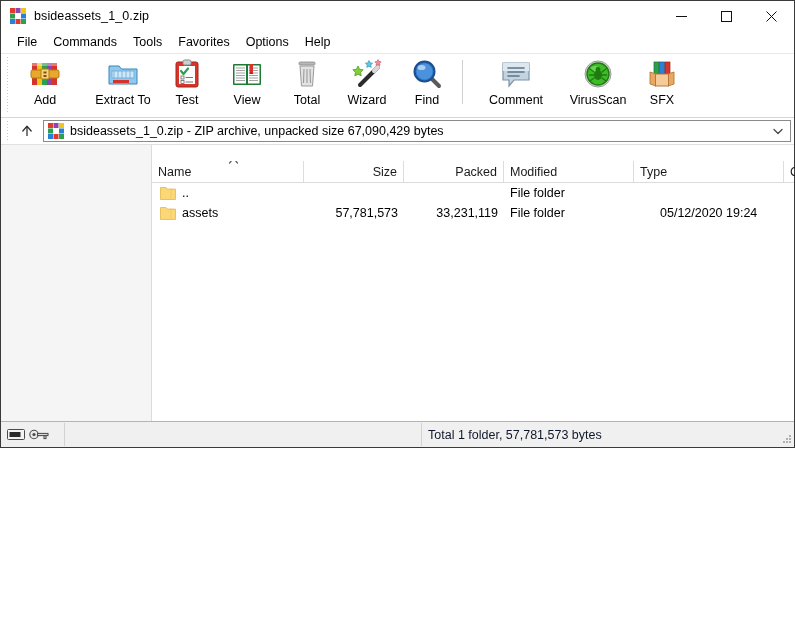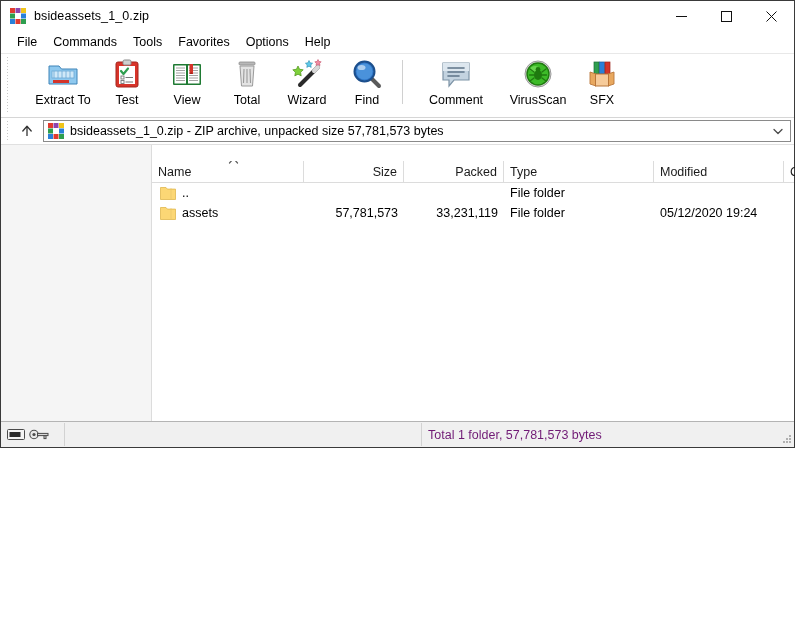--- a/index.html
+++ b/index.html
@@ -294,21 +294,21 @@
     align-items: center;
     padding-left: 6px;
     box-sizing: border-box;
     border-right: 1px solid #d2d2d2;
     gap: 4px;
   }
   .status-text {
     position: absolute;
     left: 427px;
     font-size: 12.5px;
-    color: #701a75;
+    color: #0f172a;
     white-space: nowrap;
   }
   .status-sep {
     position: absolute;
     left: 420px;
     top: 1px; bottom: 1px;
     width: 1px;
     background: #d2d2d2;
   }
   .resize-grip {
@@ -362,20 +362,35 @@
     <div class="menu-item">Commands</div>
     <div class="menu-item">Tools</div>
     <div class="menu-item">Favorites</div>
     <div class="menu-item">Options</div>
     <div class="menu-item">Help</div>
   </div>
 
   <div class="toolbar">
     <div class="grip"></div>
 
+    <div class="tbtn">
+      <svg class="ico" viewBox="0 0 32 32">
+        <rect x="3" y="5" width="5" height="22" fill="#d4342a"></rect>
+        <rect x="8" y="5" width="5" height="22" fill="#f0c419"></rect>
+        <rect x="13" y="5" width="5" height="22" fill="#2e9e4f"></rect>
+        <rect x="18" y="5" width="5" height="22" fill="#8e44ad"></rect>
+        <rect x="23" y="5" width="5" height="22" fill="#d4342a"></rect>
+        <rect x="3" y="5" width="25" height="3" fill="#ffffff" opacity="0.35"></rect>
+        <rect x="2" y="12" width="28" height="8" rx="1.5" fill="#e8a82e" stroke="#b57d12" stroke-width="1"></rect>
+        <rect x="12" y="11" width="8" height="10" rx="1" fill="#f7d27a" stroke="#b57d12" stroke-width="1"></rect>
+        <rect x="14.5" y="13.5" width="3" height="2" fill="#7a5408"></rect>
+        <rect x="14.5" y="17" width="3" height="2" fill="#7a5408"></rect>
+      </svg>
+      <div class="lbl">Add</div>
+    </div>
 
     <div class="tbtn wide">
       <svg class="ico" viewBox="0 0 32 32">
         <path d="M2 8 L12 8 L14.5 11 L30 11 L30 26 L2 26 Z" fill="#8fc9ef" stroke="#3f84b8" stroke-width="1"></path>
         <rect x="5" y="13" width="22" height="7" fill="#cfe8f8" stroke="#6aa8d4" stroke-width="0.8"></rect>
         <g stroke="#6aa8d4" stroke-width="0.8">
           <line x1="7" y1="13" x2="7" y2="20"></line>
           <line x1="11" y1="13" x2="11" y2="20"></line>
           <line x1="15" y1="13" x2="15" y2="20"></line>
           <line x1="19" y1="13" x2="19" y2="20"></line>
@@ -522,21 +537,21 @@
         <rect x="0" y="0" width="5" height="5" fill="#e03a2f"></rect>
         <rect x="5.5" y="0" width="5" height="5" fill="#8e44ad"></rect>
         <rect x="11" y="0" width="5" height="5" fill="#f0c419"></rect>
         <rect x="0" y="5.5" width="5" height="5" fill="#2e9e4f"></rect>
         <rect x="5.5" y="5.5" width="5" height="5" fill="#ffffff"></rect>
         <rect x="11" y="5.5" width="5" height="5" fill="#2980d9"></rect>
         <rect x="0" y="11" width="5" height="5" fill="#2980d9"></rect>
         <rect x="5.5" y="11" width="5" height="5" fill="#e03a2f"></rect>
         <rect x="11" y="11" width="5" height="5" fill="#2e9e4f"></rect>
       </svg>
-      <span class="addr-text">bsideassets_1_0.zip - ZIP archive, unpacked size 57,781,573 bytes</span>
+      <span class="addr-text">bsideassets_1_0.zip - ZIP archive, unpacked size 67,090,429 bytes</span>
       <div class="addr-chevron">
         <svg width="10" height="7" viewBox="0 0 10 7">
           <path d="M1 1.5 L5 5.5 L9 1.5" fill="none" stroke="#4a4a4a" stroke-width="1.3" stroke-linecap="round" stroke-linejoin="round"></path>
         </svg>
       </div>
     </div>
   </div>
 
   <div class="content">
 
@@ -550,25 +565,25 @@
             <path d="M1.5 7 L5.5 2.5 L9.5 7" fill="none" stroke="#5a5a5a" stroke-width="1.2" stroke-linecap="round" stroke-linejoin="round"></path>
           </svg>
           <span>Name</span>
         </div>
         <div class="hcell c-size num">
           <span>Size</span>
         </div>
         <div class="hcell c-packed num">
           <span>Packed</span>
         </div>
+        <div class="hcell c-mod">
+          <span>Modified</span>
+        </div>
         <div class="hcell c-type">
           <span>Type</span>
-        </div>
-        <div class="hcell c-mod">
-          <span>Modified</span>
         </div>
         <div class="hcell c-crc">
           <span>CRC32</span>
         </div>
 
       </div>
 
       <div class="rows">
 
         <div class="row">

